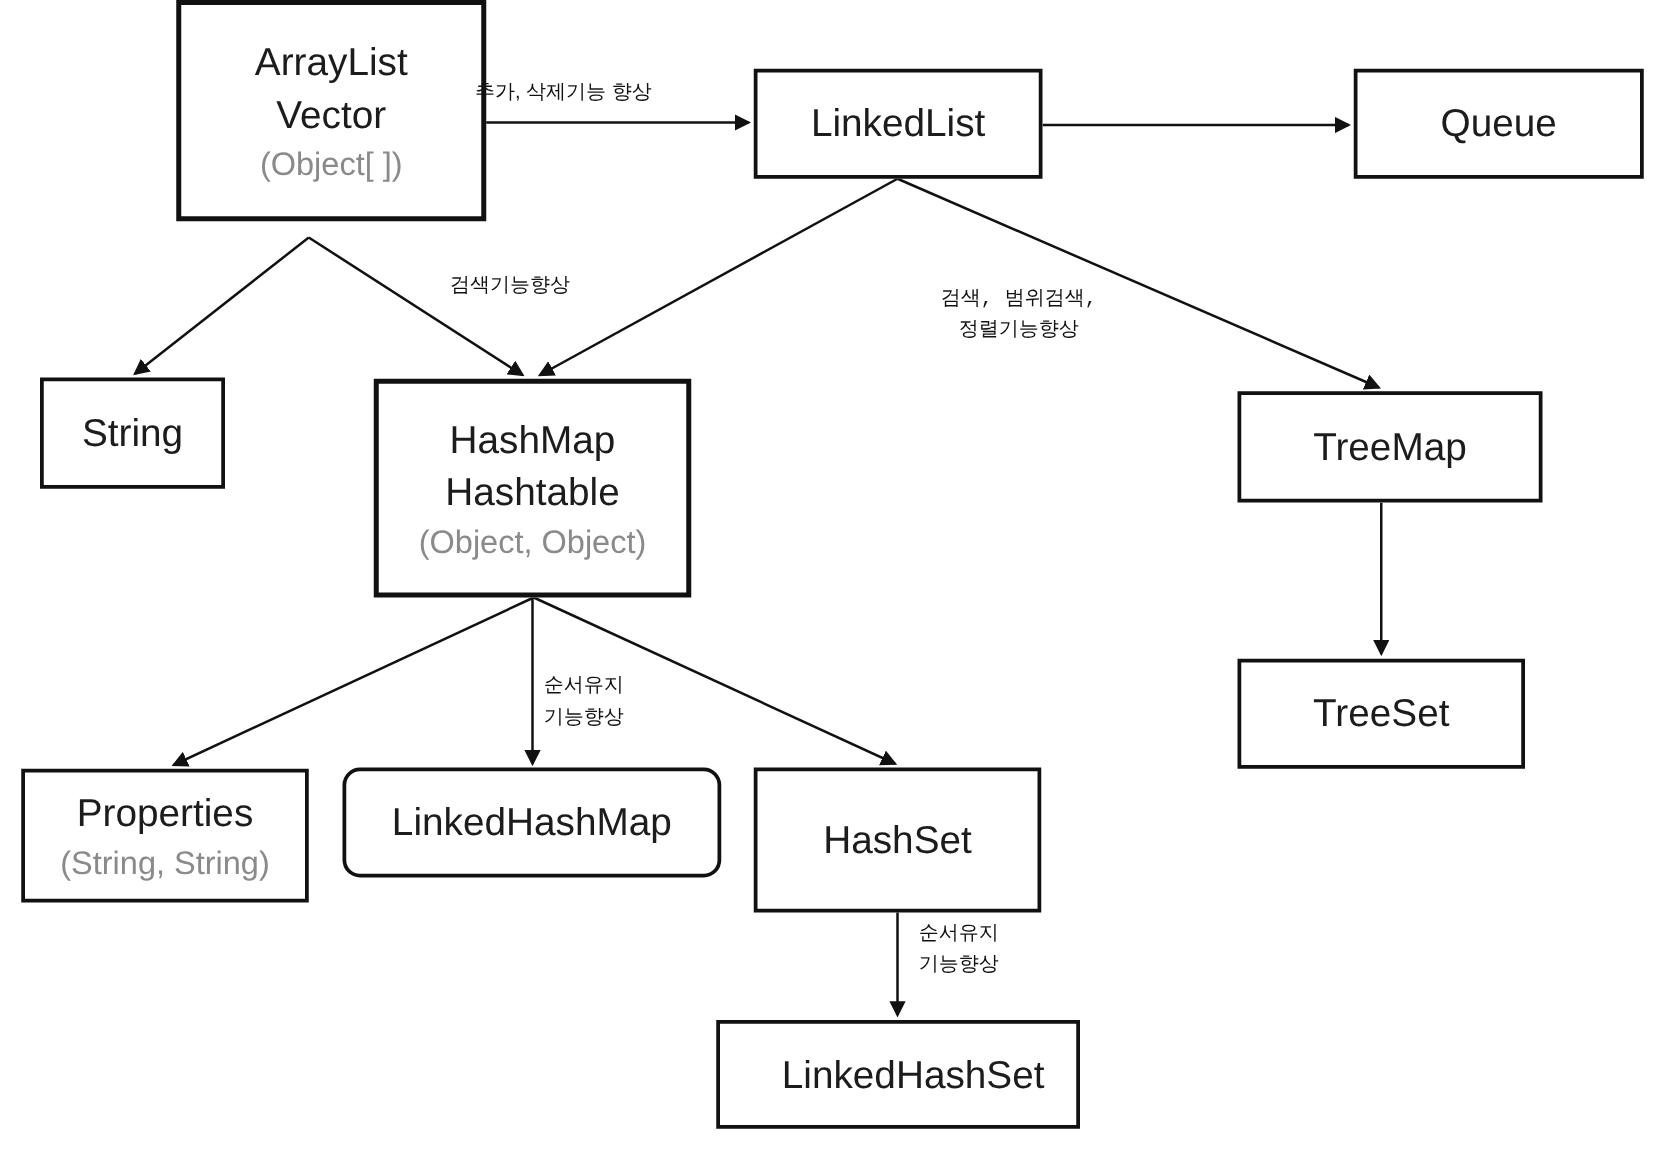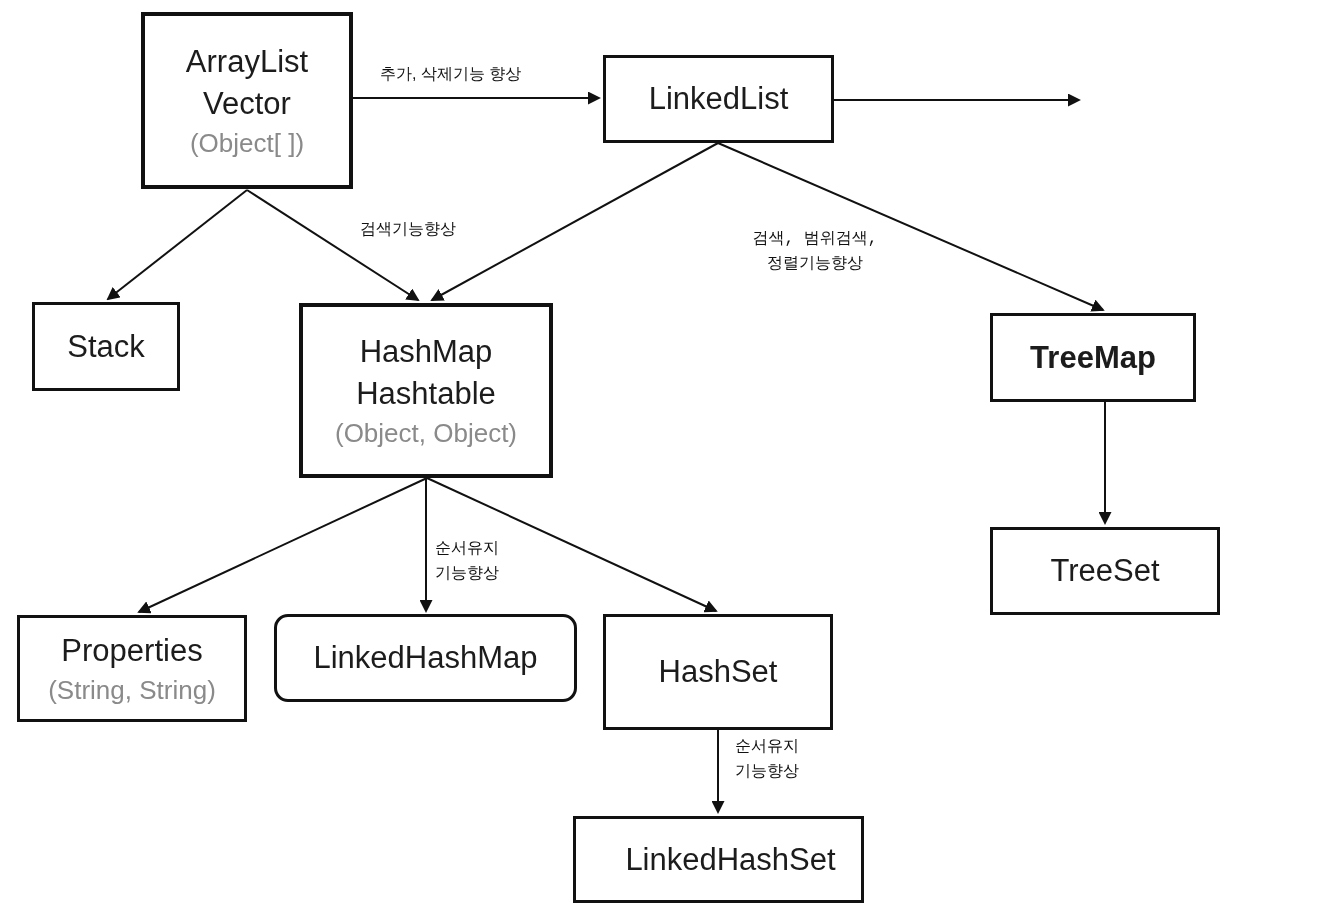--- a/index.html
+++ b/index.html
@@ -33,26 +33,26 @@
   .node .sub  { font-size: 26px; line-height: 36px; white-space: nowrap; color: #8a8a8a; }
   .elabel {
     position: absolute;
     font-size: 16px;
     line-height: 25px;
     color: #111111;
     white-space: nowrap;
   }
   .elabel.two { display: flex; flex-direction: column; font-family: Liberation Mono, monospace; }
   
-  #node-arraylist     { left: 141px;  top: 12px;  width: 212px; height: 177px; align-items: center; }
+  #node-arraylist     { left: 141px;  top: 0;  width: 248px; height: 177px; align-items: center; }
   #node-linkedlist    { left: 603px;  top: 55px;  width: 231px; height: 88px; }
   #node-queue         { left: 1083px; top: 55px;  width: 232px; height: 88px; }
   #node-stack         { left: 32px;   top: 302px; width: 148px; height: 89px; }
   #node-hashmap       { left: 299px;  top: 303px; width: 254px; height: 175px; }
-  #node-treemap       { left: 990px;  top: 313px; width: 206px; height: 89px; font-weight: bold; }
+  #node-treemap       { left: 990px;  top: 313px; width: 244px; height: 89px; }
   #node-treeset       { left: 990px;  top: 527px; width: 230px; height: 88px; }
   #node-properties    { left: 17px;   top: 615px; width: 230px; height: 107px; }
   #node-linkedhashmap { left: 274px;  top: 614px; width: 303px; height: 88px; border-radius: 14px; }
   #node-hashset       { left: 603px;  top: 614px; width: 230px; height: 116px; }
   #node-linkedhashset { left: 573px;  top: 816px; width: 291px; height: 87px; padding-left: 24px; }
   
   #label-add-delete   { left: 380px; top: 61px; }
   #label-search       { left: 360px; top: 216px; }
   #label-search-range { left: 735px; top: 227px; width: 160px; align-items: center; text-align: center; }
   #label-order-map    { left: 435px; top: 537px; }
@@ -87,23 +87,26 @@
   <div class="node thick" id="node-arraylist">
     <div class="line">ArrayList</div>
     <div class="line">Vector</div>
     <div class="sub">(Object[ ])</div>
   </div>
 
   <div class="node" id="node-linkedlist">
     <div class="line">LinkedList</div>
   </div>
 
+  <div class="node" id="node-queue">
+    <div class="line">Queue</div>
+  </div>
 
   <div class="node" id="node-stack">
-    <div class="line">Stack</div>
+    <div class="line">String</div>
   </div>
 
   <div class="node thick" id="node-hashmap">
     <div class="line">HashMap</div>
     <div class="line">Hashtable</div>
     <div class="sub">(Object, Object)</div>
   </div>
 
   <div class="node" id="node-treemap">
     <div class="line">TreeMap</div>

